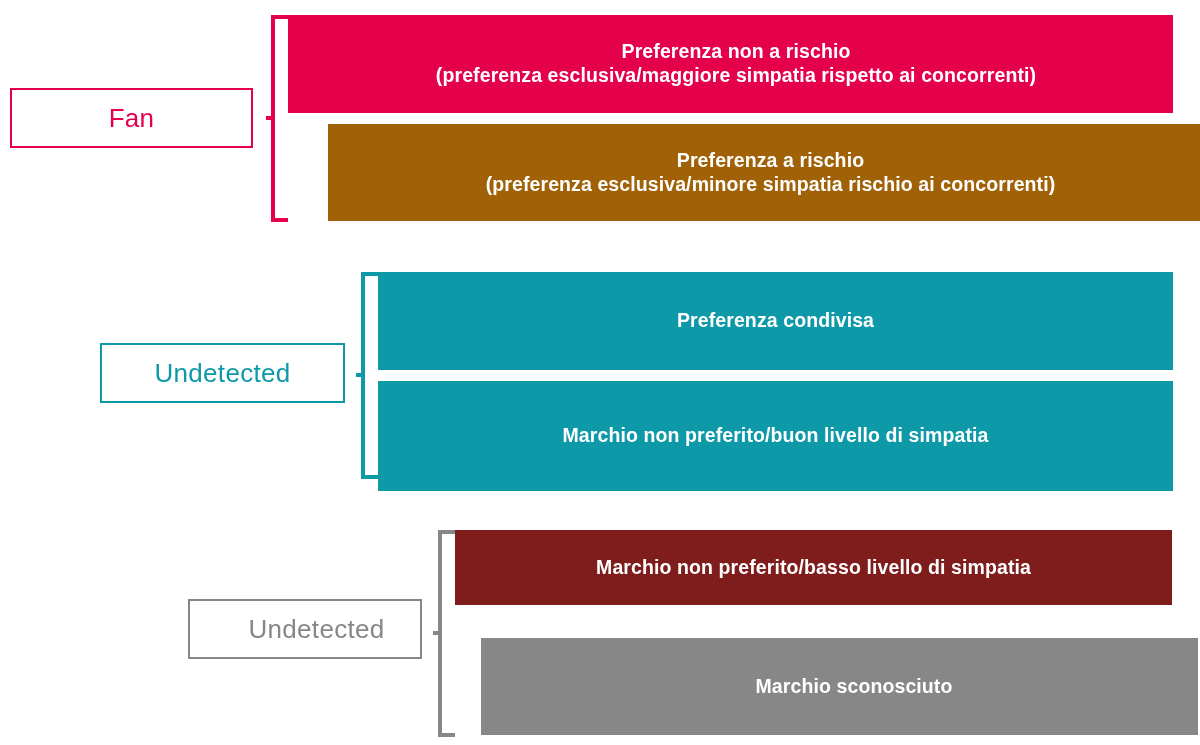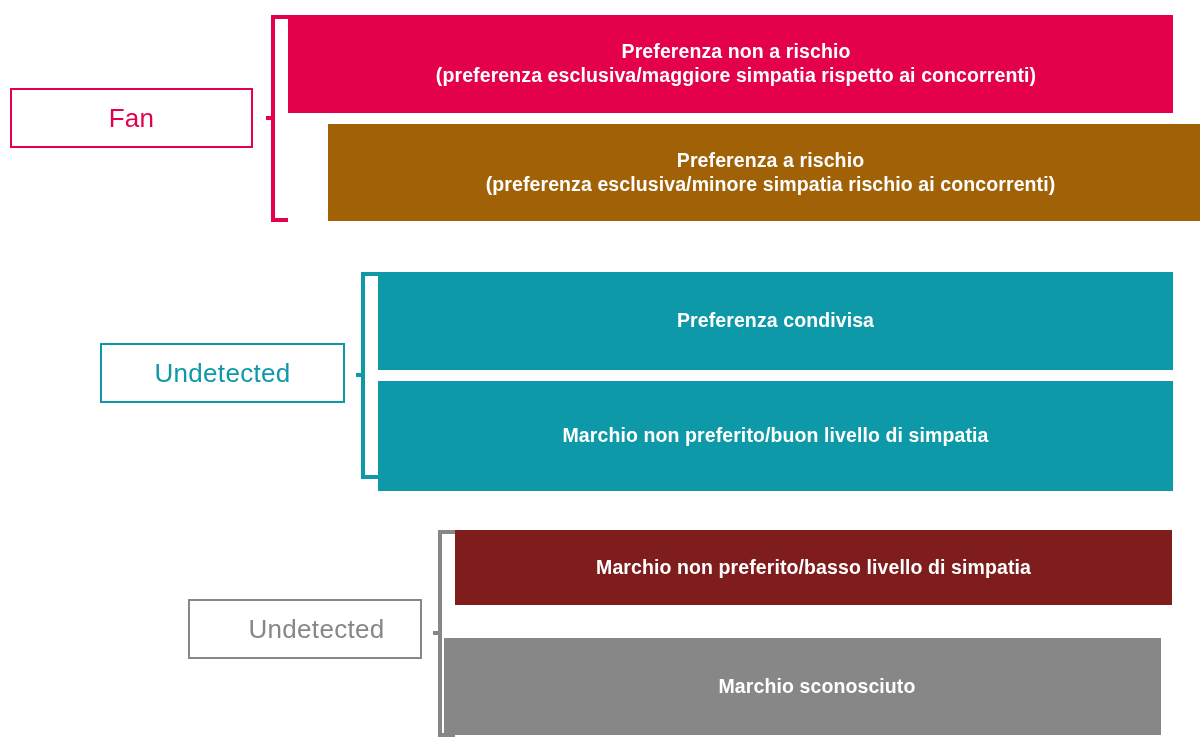--- a/index.html
+++ b/index.html
@@ -135,18 +135,18 @@
     <div class="brace" style="left:433px; top:530px;">
       <svg width="22" height="207" viewBox="0 0 22 207" aria-hidden="true">
         <path d="M21 2 H7 V103 H0 M7 103 V205 H21" fill="none" stroke="#878787" stroke-width="4" stroke-linecap="square" stroke-linejoin="miter"></path>
       </svg>
     </div>
 
     <div class="bar single" style="left:455px; top:530px; width:717px; height:75px; background:#7f1d1d;">
       <div class="bar-title">Marchio non preferito/basso livello di simpatia</div>
     </div>
 
-    <div class="bar single" style="left:444px; top:638px; width:717px; height:97px; background:#878787;padding-left:43px;">
+    <div class="bar single" style="left:481px; top:638px; width:717px; height:97px; background:#878787;padding-left:43px;">
       <div class="bar-title">Marchio sconosciuto</div>
     </div>
   </div>
 
 </div>
 
 </body></html>

